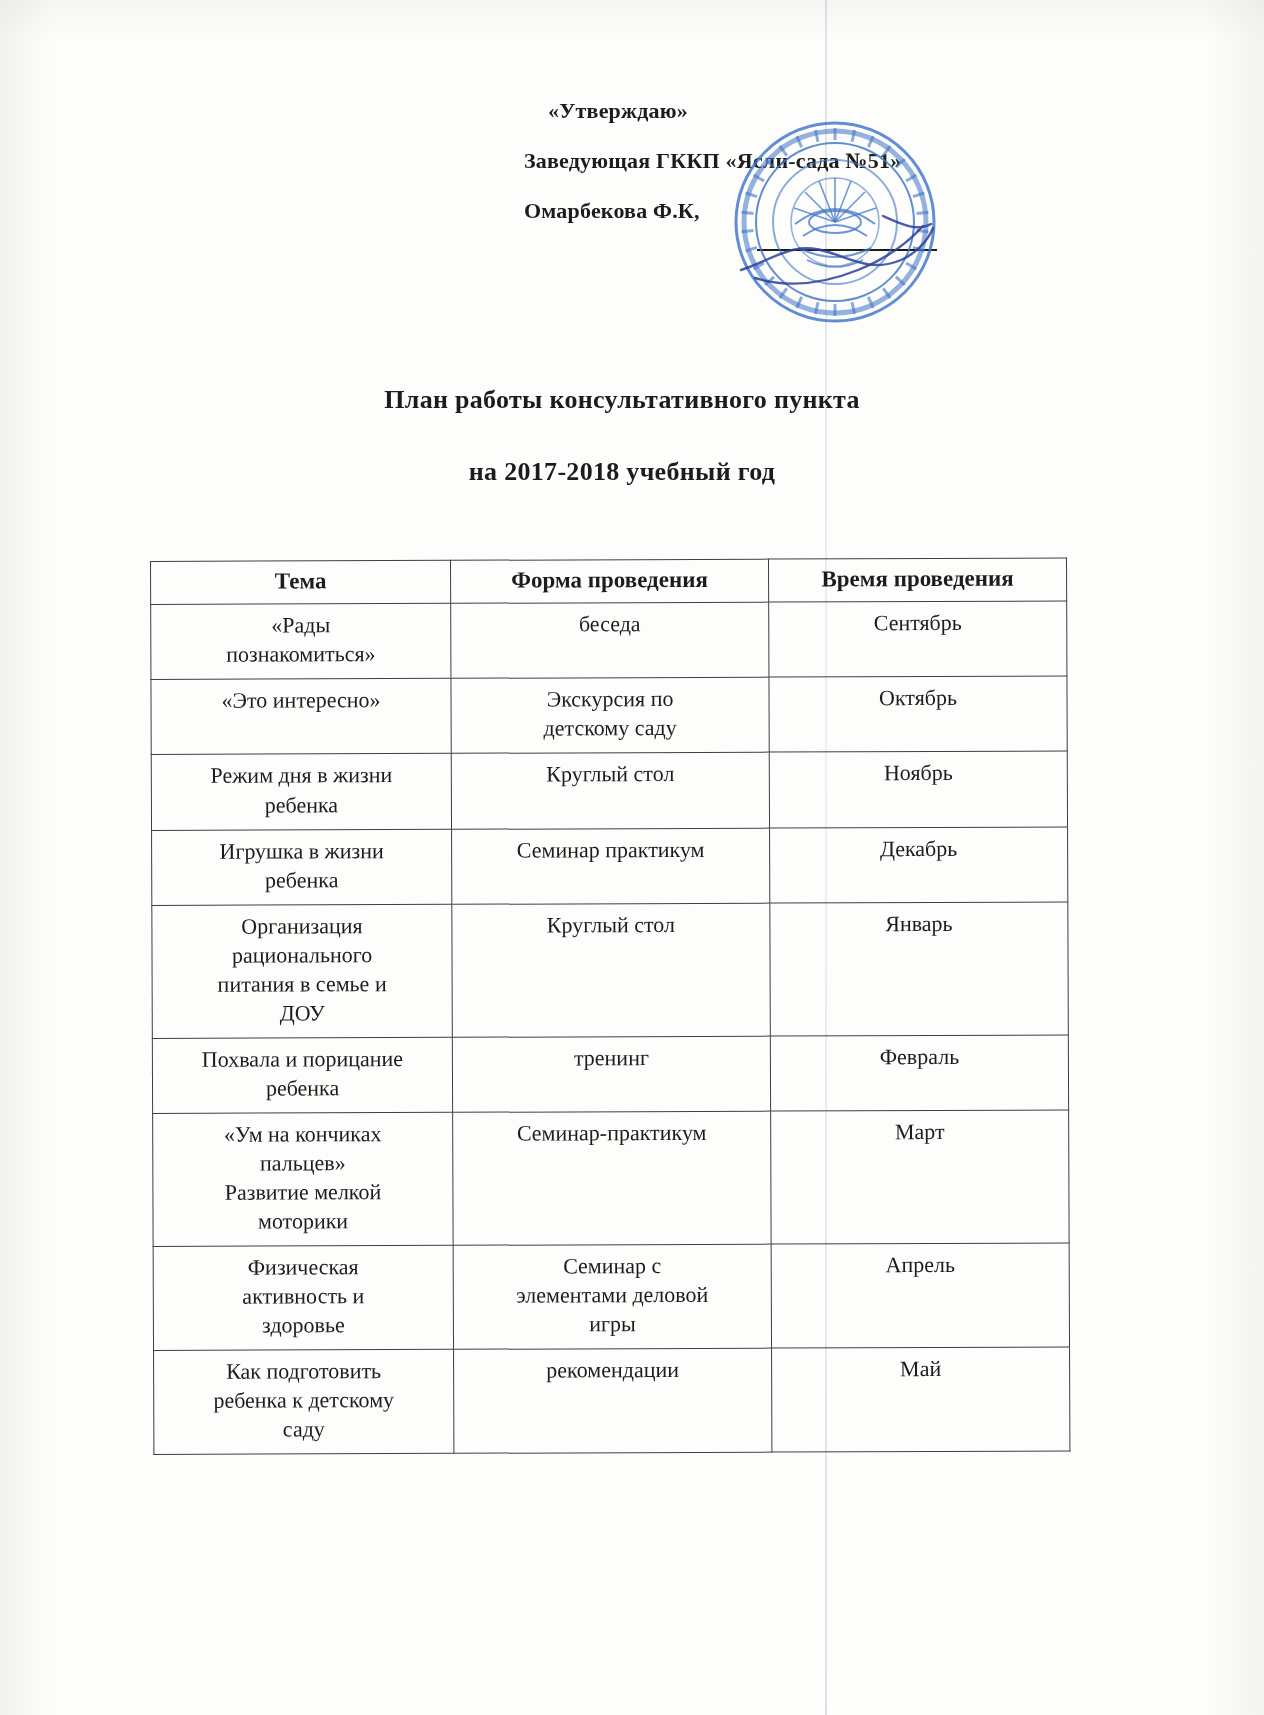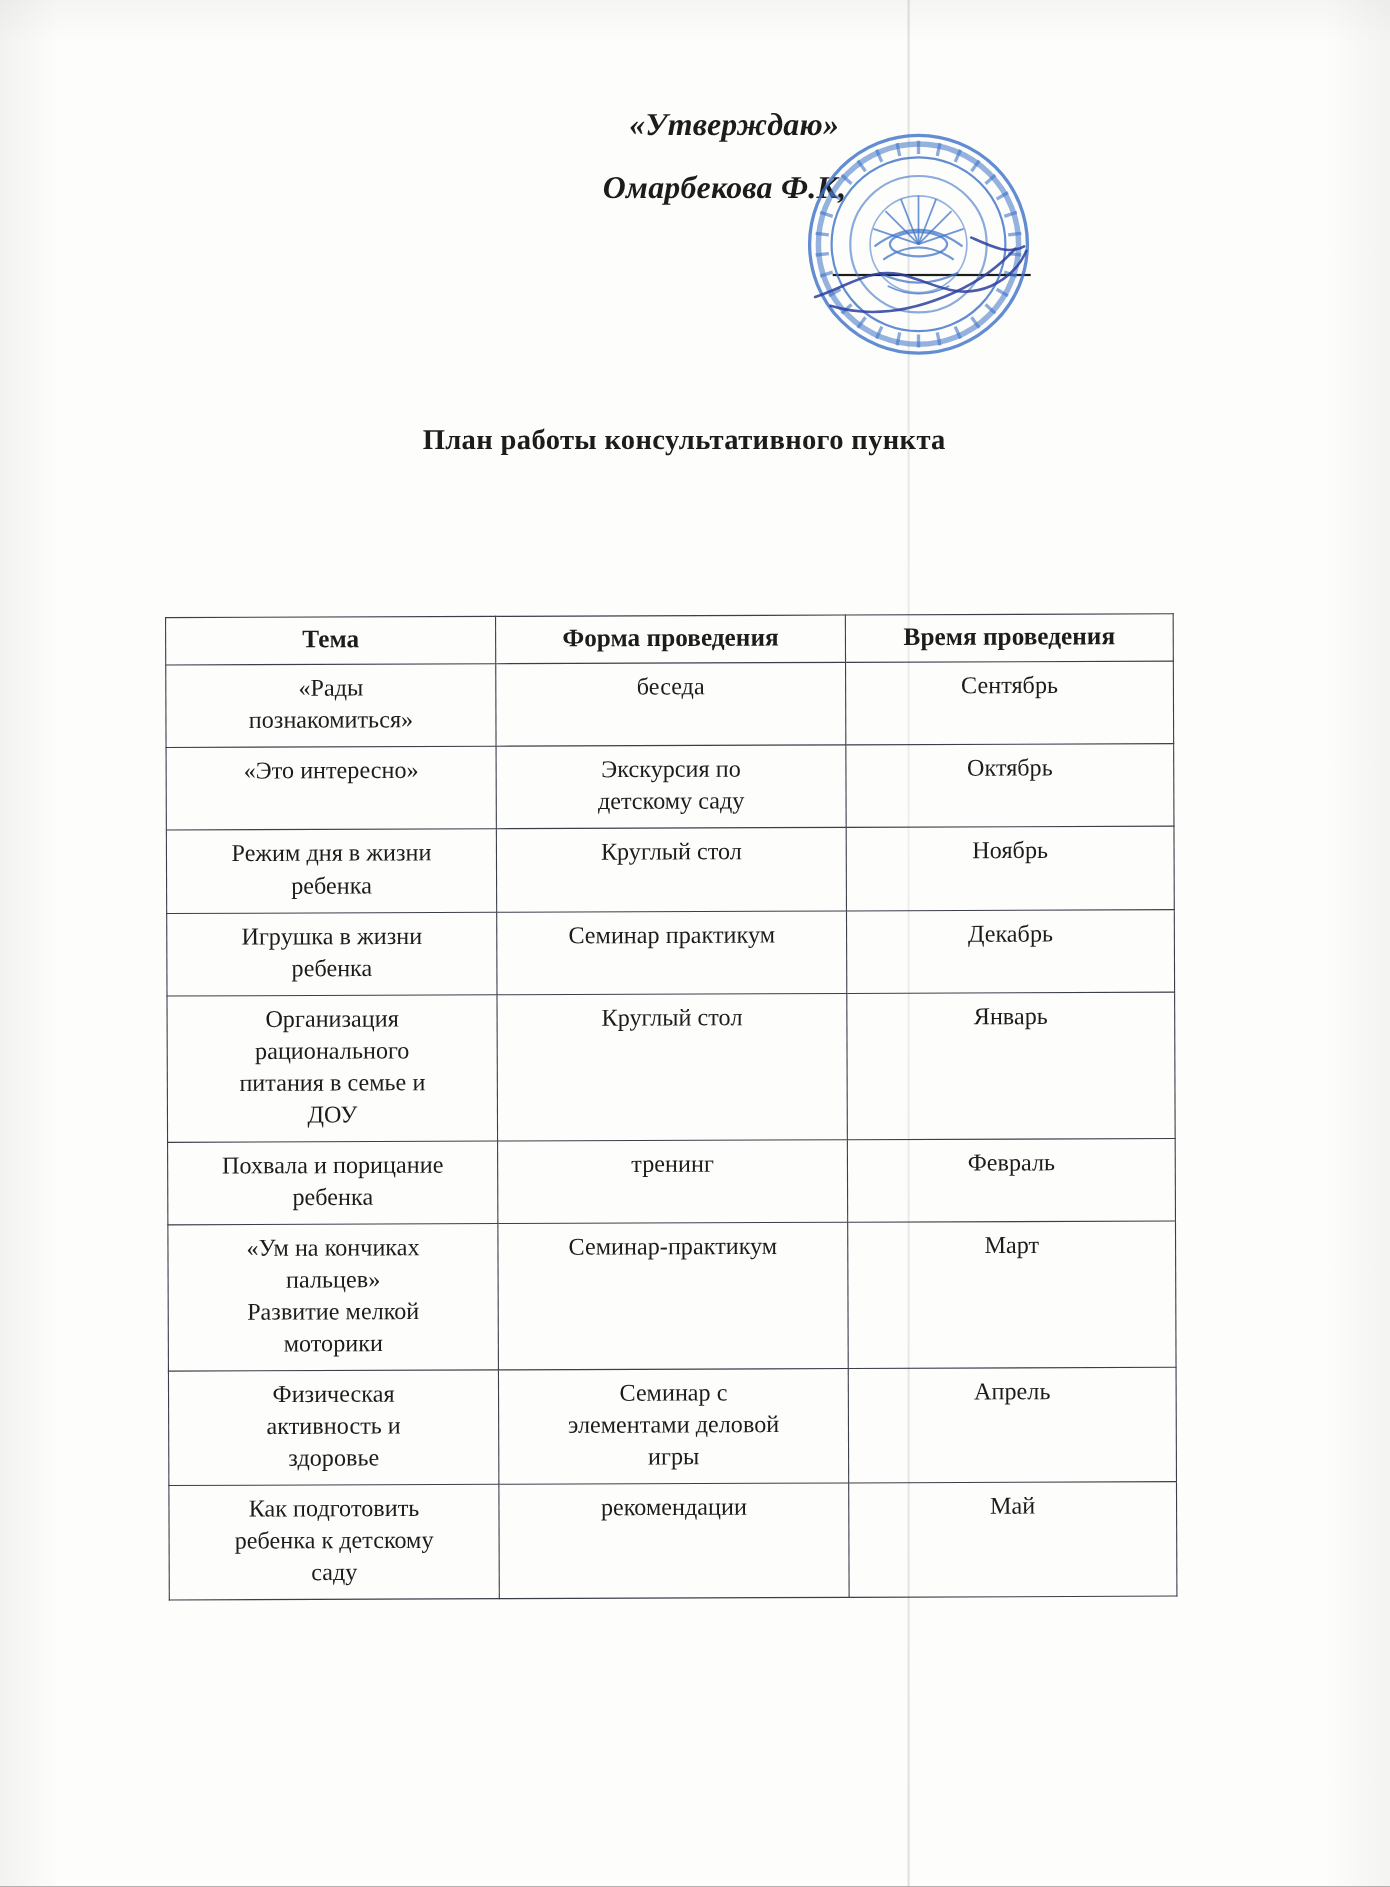--- a/index.html
+++ b/index.html
@@ -37,27 +37,26 @@
     width: 2px;
     height: 1715px;
     background: linear-gradient(180deg, rgba(120,125,135,0.22), rgba(120,125,135,0.10) 45%, rgba(120,125,135,0.22));
     pointer-events: none;
   }
 
   
   .approval {
     position: absolute;
     top: 100px;
-    left: 548px;
+    left: 524px;
     width: 470px;
     font-weight: bold;
-    font-size: 29px;
+    font-size: 22px;
     line-height: 1.0;
     letter-spacing: 0.2px;
-    font-style: italic;
   }
   .approval .ln { margin-bottom: 28px; white-space: nowrap; }
   .approval .ln1 { margin-left: 24px; }
   .sign-rule {
     position: absolute;
     left: 757px;
     top: 249px;
     width: 180px;
     height: 2px;
     background: #1c1c1c;
@@ -123,20 +122,21 @@
 </head>
 <body>
 
 <div class="page">
 
   <div class="scan-tint"></div>
   <div class="fold-line"></div>
 
   <div class="approval">
     <div class="ln ln1">«Утверждаю»</div>
+    <div class="ln">Заведующая ГККП «Ясли-сада №51»</div>
     <div class="ln">Омарбекова Ф.К,</div>
   </div>
   <div class="sign-rule"></div>
 
   <div class="stamp">
     <svg width="205" height="205" viewBox="0 0 205 205" xmlns="http://www.w3.org/2000/svg">
       <g fill="none" stroke="#3f74c8" stroke-opacity="0.82">
         <circle cx="102" cy="102" r="99" stroke-width="3"></circle>
         <circle cx="102" cy="102" r="91" stroke-width="5" stroke-opacity="0.55"></circle>
         <circle cx="102" cy="102" r="79" stroke-width="2"></circle>
@@ -197,20 +197,21 @@
       <g stroke="#2b3f9e" stroke-opacity="0.85" fill="none" stroke-width="2.4" stroke-linecap="round">
         <path d="M8 150 C 40 140, 60 120, 95 132 C 120 140, 140 152, 168 140 C 186 132, 196 118, 200 108"></path>
         <path d="M22 158 C 55 168, 90 164, 125 150 C 150 140, 172 126, 190 106"></path>
         <path d="M150 96 C 168 104, 184 112, 198 104"></path>
       </g>
     </svg>
   </div>
 
   <div class="doc-title">
     <div class="t1">План работы консультативного пункта</div>
+    <div class="t2">на 2017-2018 учебный год</div>
   </div>
 
   <div class="skew-wrap">
   <table class="plan-table">
     <colgroup>
       <col class="col-theme">
           <col class="col-form">
           <col class="col-time">
     </colgroup>
     <thead>

